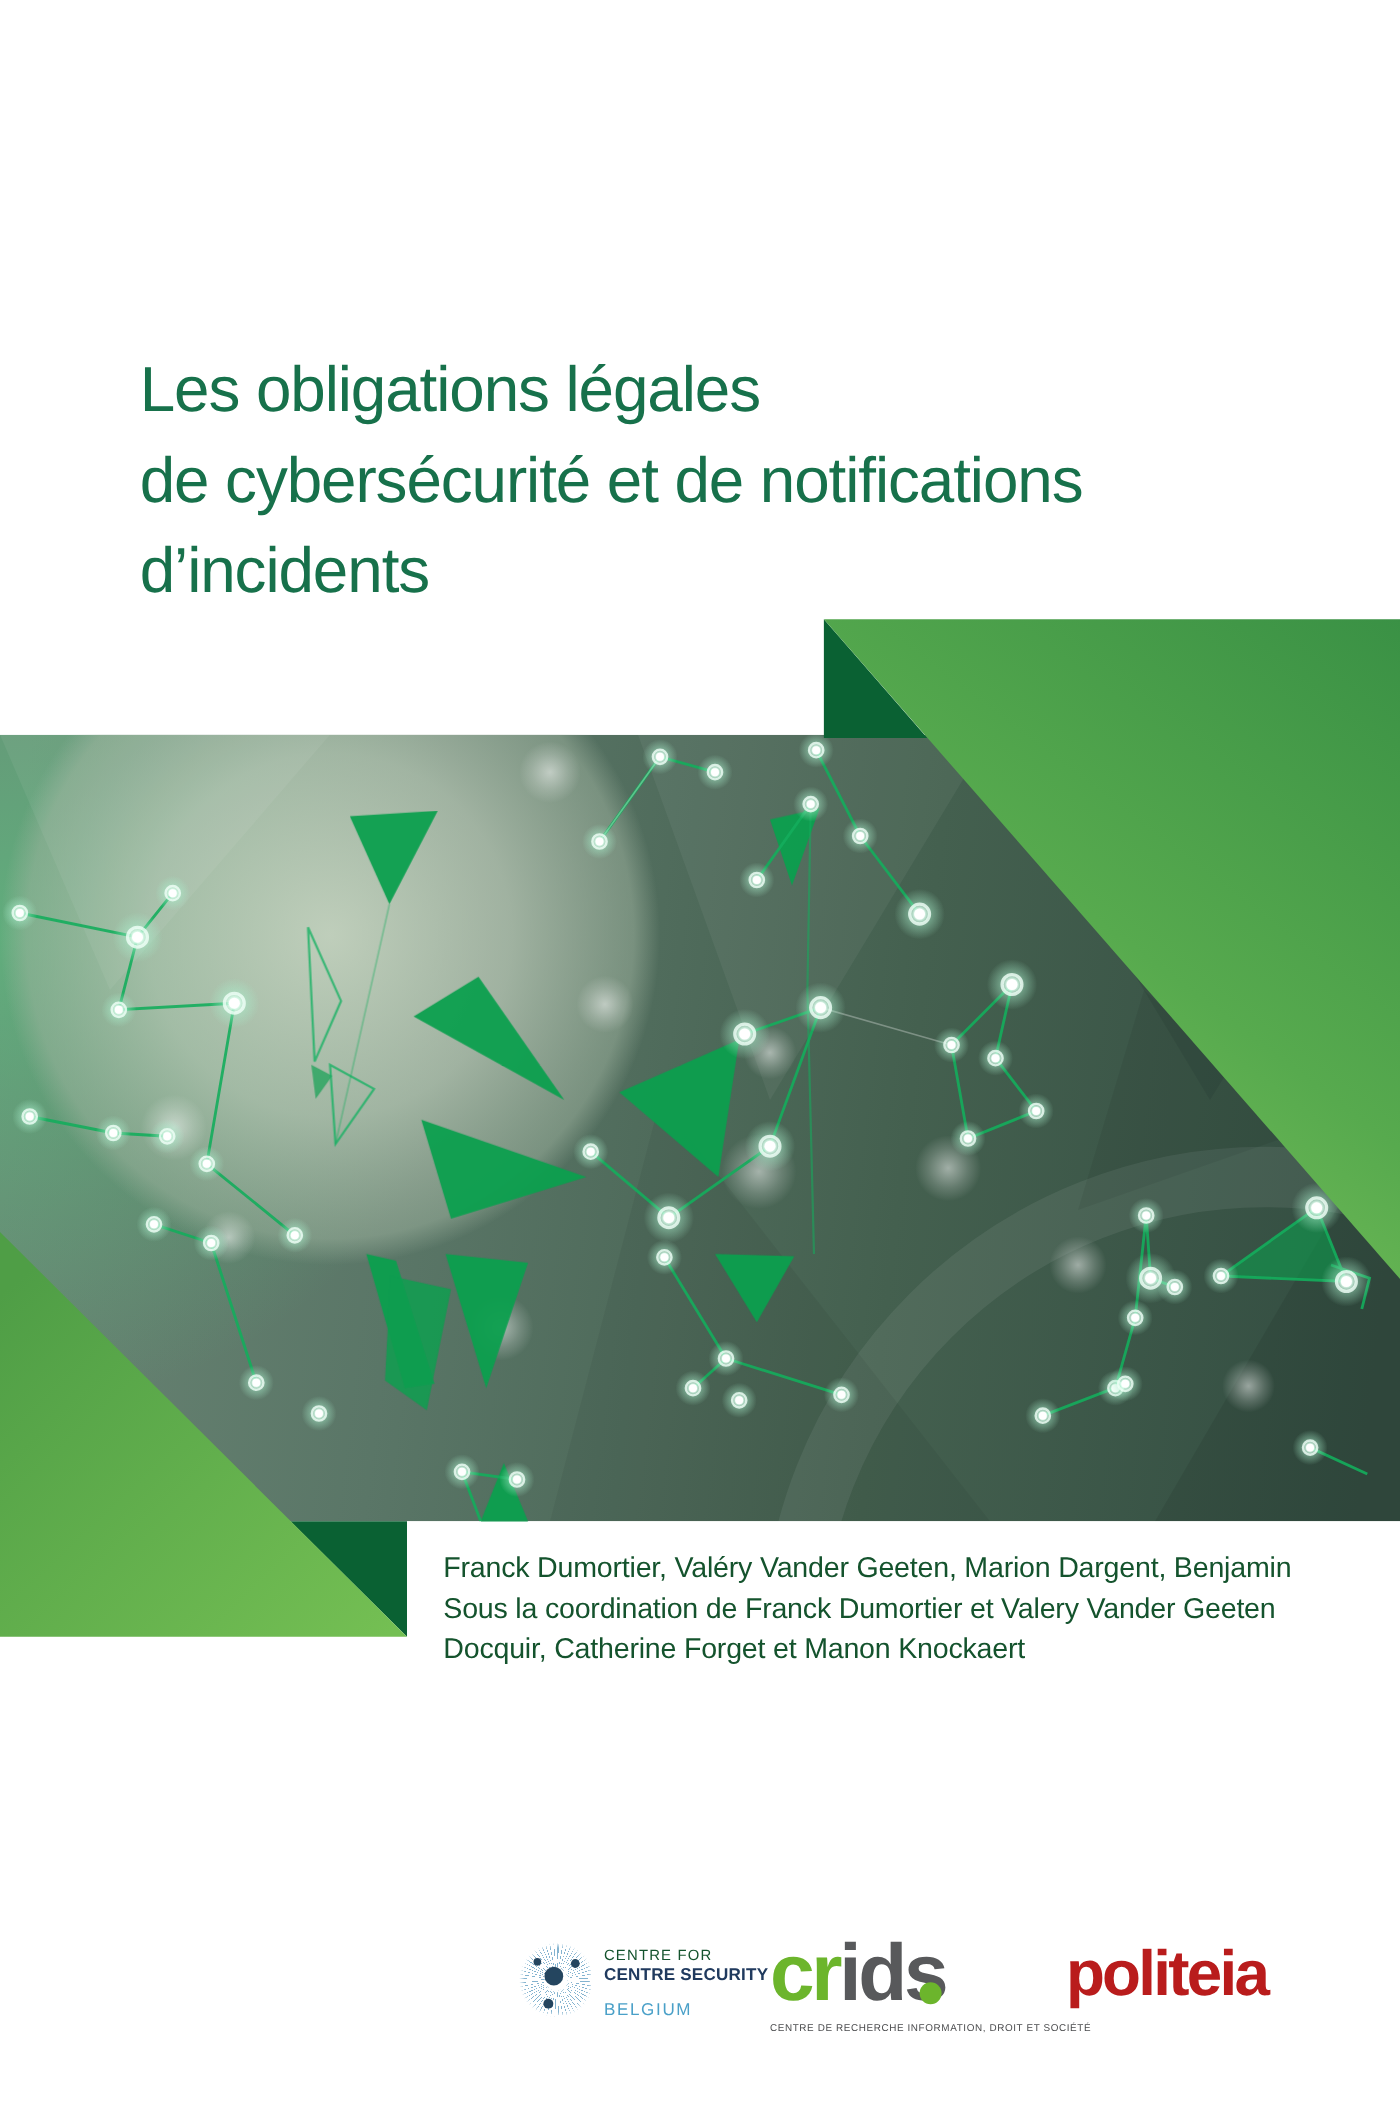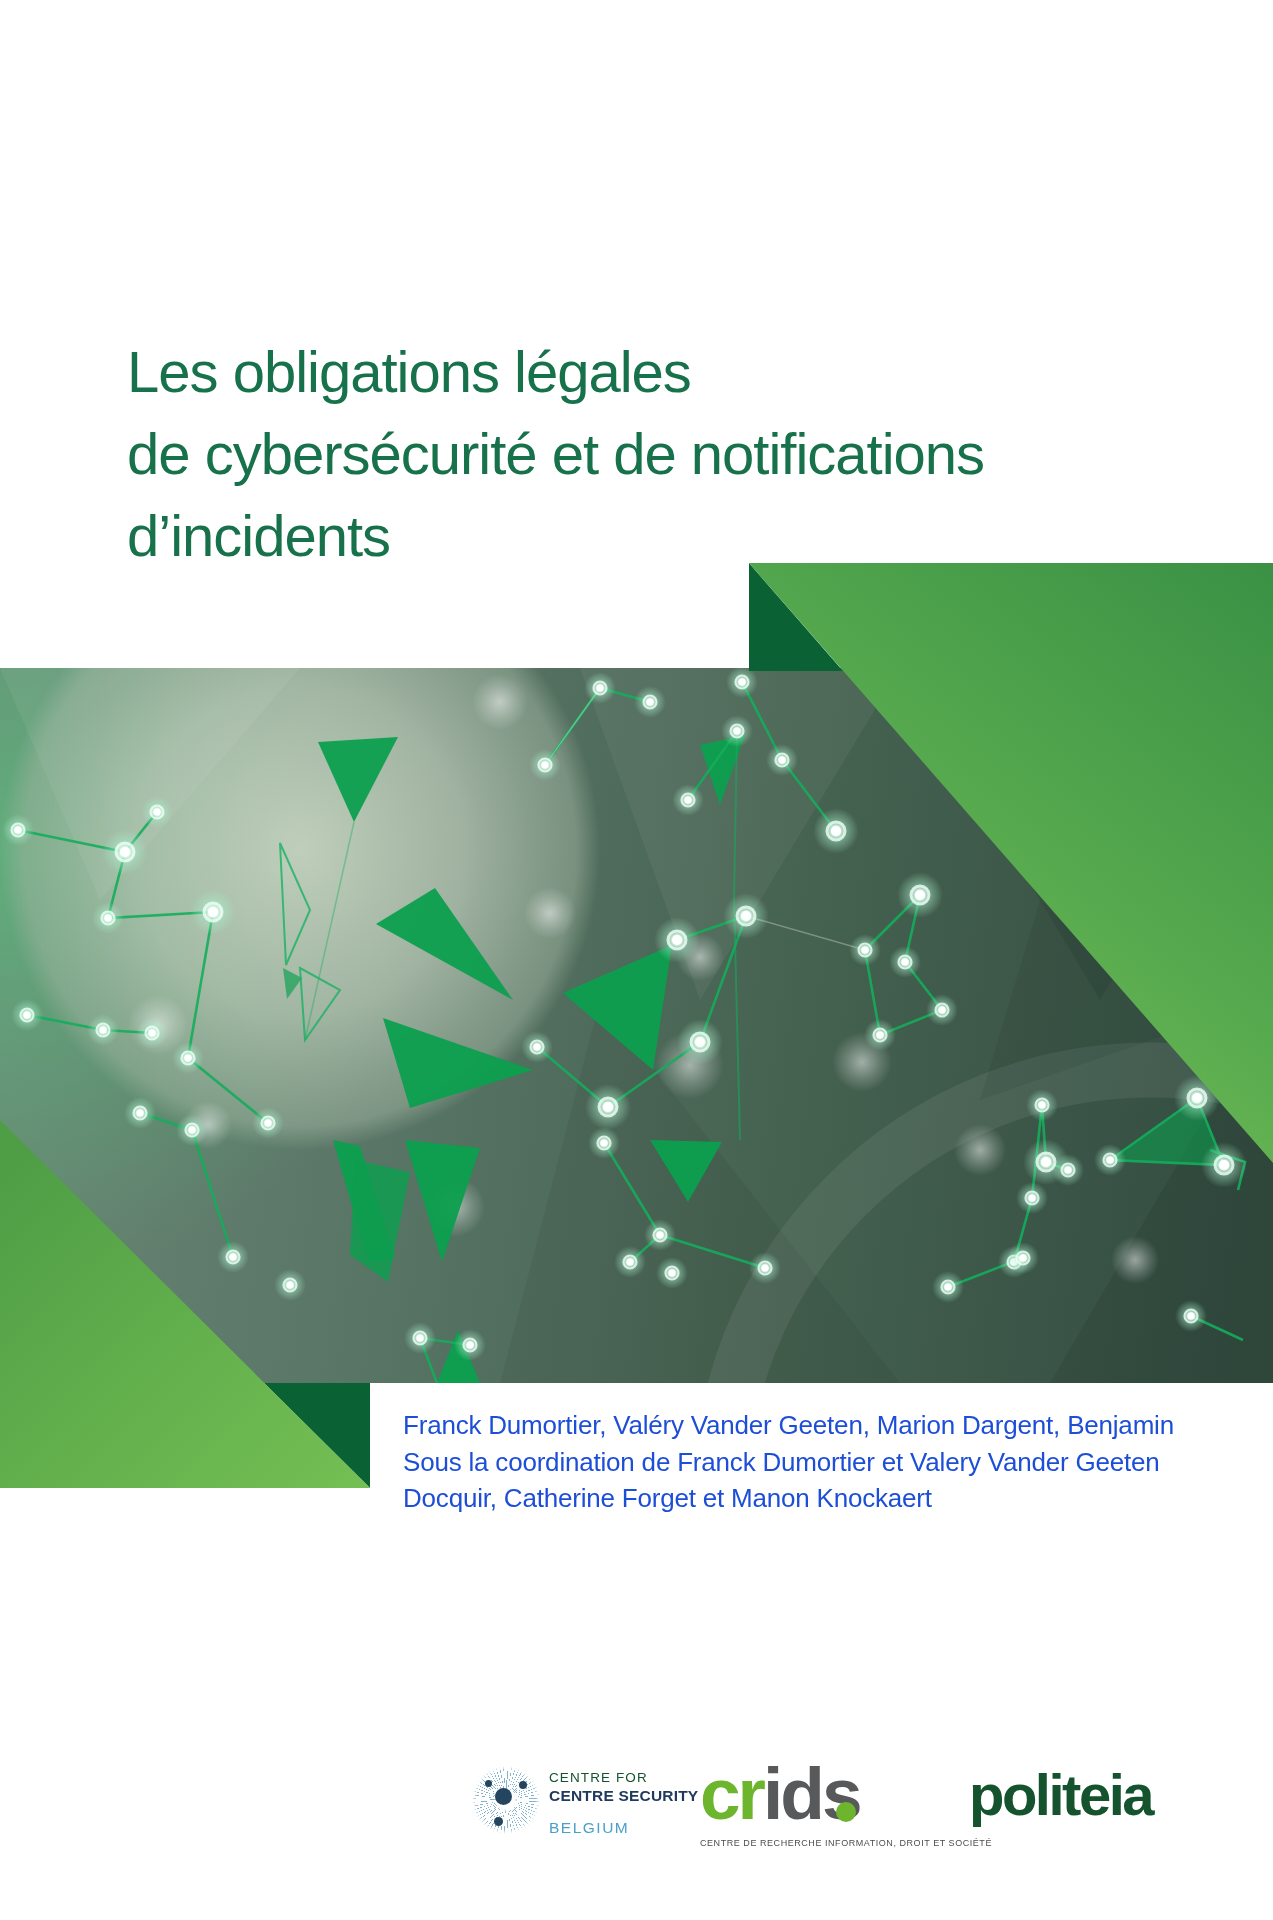--- a/index.html
+++ b/index.html
@@ -1,27 +1,27 @@
 <!DOCTYPE html>
 <html><head>
 <meta charset="utf-8">
 <style>
   html,body{margin:0;padding:0;background:#ffffff;}
   .cover{position:relative;width:1273px;height:1920px;background:#ffffff;overflow:hidden;
          font-family:"Liberation Sans",sans-serif;}
   
-  .title{position:absolute;left:127px;top:331px;margin:0;font-weight:normal;
+  .title{position:absolute;left:127px;top:314px;margin:0;font-weight:normal;
          font-size:58px;line-height:82px;letter-spacing:-1px;color:#17714b;}
   .title span{display:block;}
   
   .band{position:absolute;left:0;top:668px;width:1273px;height:715px;display:block;}
   .overlay{position:absolute;left:0;top:0;width:1273px;height:1920px;display:block;pointer-events:none;}
   
   .authors{position:absolute;left:403px;top:1407px;width:830px;
-           font-size:26px;line-height:36.5px;letter-spacing:-0.2px;color:#1d4ed8;}
+           font-size:26px;line-height:36.5px;letter-spacing:-0.2px;color:#14532d;}
   
   .burst{position:absolute;left:466px;top:1760px;width:80px;height:80px;border-radius:50%;
          background:repeating-conic-gradient(from 3deg, rgba(125,175,205,.95) 0deg 1.1deg, rgba(125,175,205,0) 1.1deg 6.4deg);
          -webkit-mask:radial-gradient(circle at 50% 50%, transparent 0 9px, #000 12px 29px, transparent 34px);
          mask:radial-gradient(circle at 50% 50%, transparent 0 9px, #000 12px 29px, transparent 34px);}
   .ccb-dots{position:absolute;left:466px;top:1760px;width:80px;height:80px;}
   .ccb-dots i{position:absolute;border-radius:50%;background:#24455f;display:block;}
   .ccb-dots .big{width:17px;height:17px;left:29px;top:28px;}
   .ccb-dots .d1{width:7px;height:7px;left:19px;top:20px;}
   .ccb-dots .d2{width:8px;height:8px;left:53px;top:21px;}
@@ -31,21 +31,21 @@
   .ccb-l2{font-size:15.5px;font-weight:bold;letter-spacing:.2px;color:#203a5e;margin-top:2px;}
   .ccb-l3{font-size:15.5px;letter-spacing:1.5px;color:#4aa0c8;margin-top:14px;}
   .crids{position:absolute;left:700px;top:1756px;width:256px;text-align:left;}
   .crids-word{font-size:73px;font-weight:bold;letter-spacing:-3px;line-height:76px;position:relative;}
   .crids-word .g{color:#6cb52c;}
   .crids-word .d{color:#58595b;}
   .crids-dot{position:absolute;left:136px;top:46px;width:20px;height:20px;border-radius:50%;
              background:#6cb52c;display:block;}
   .crids-cap{margin-top:6px;font-size:9px;letter-spacing:.55px;color:#4c4d4f;white-space:nowrap;}
   .politeia{position:absolute;left:969px;top:1757px;font-size:58px;font-weight:bold;
-            letter-spacing:-2.5px;line-height:76px;color:#14532d;}
+            letter-spacing:-2.5px;line-height:76px;color:#b91c1c;}
 </style>
 </head>
 <body>
 
 <div class="cover">
 
   <h1 class="title">
     <span>Les obligations légales</span>
     <span>de cybersécurité et de notifications</span>
     <span>d’incidents</span>

